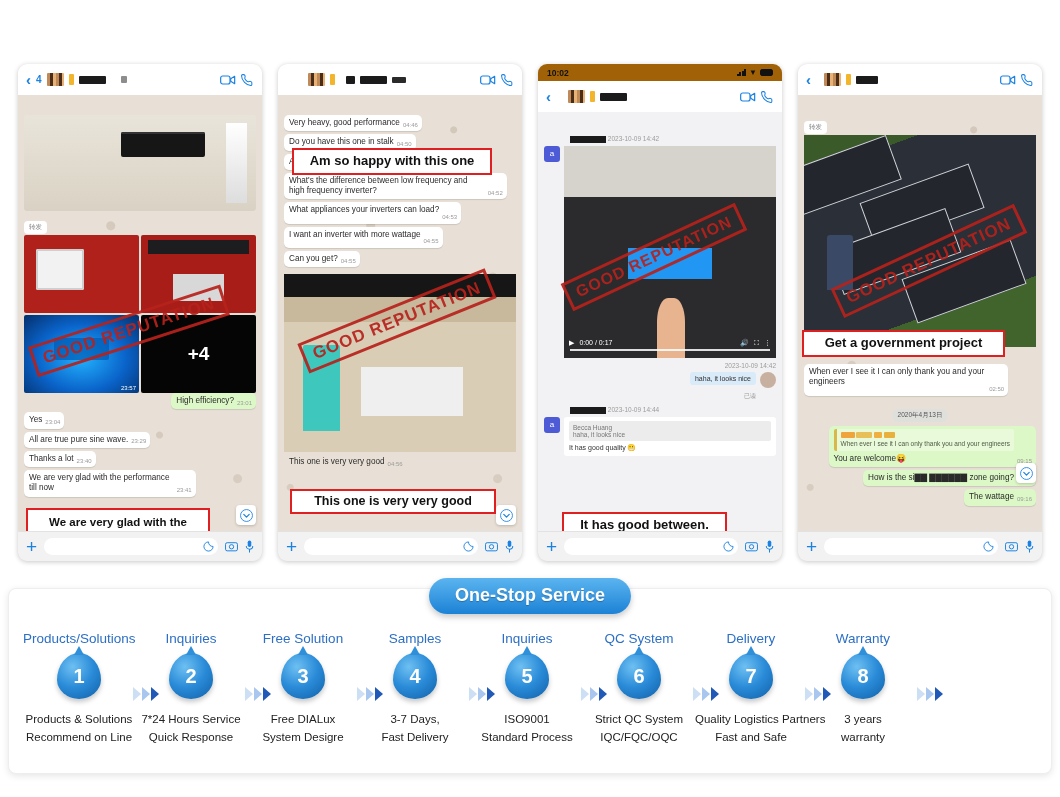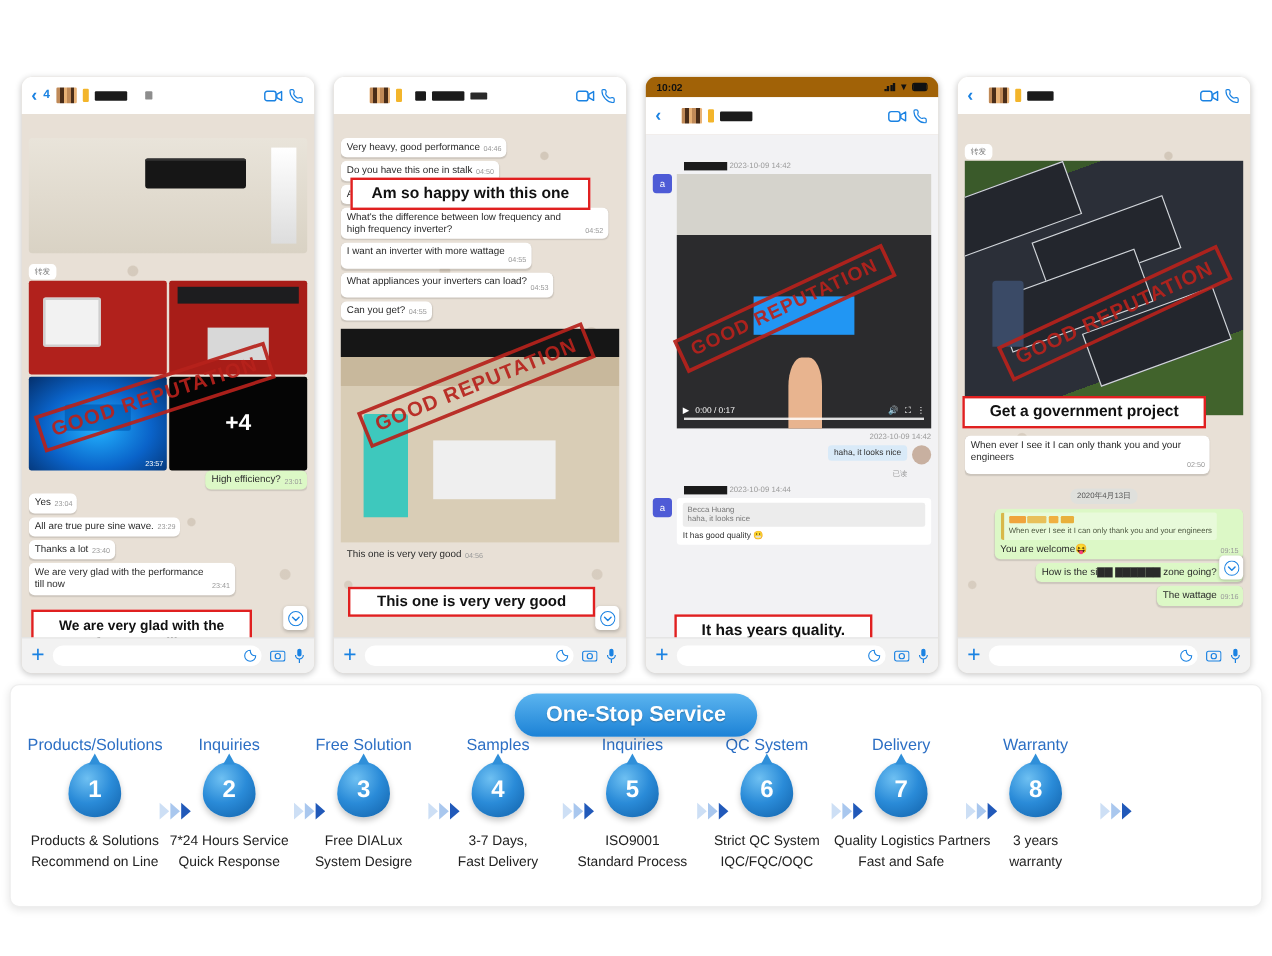--- a/index.html
+++ b/index.html
@@ -262,21 +262,21 @@
      border-radius:6px; padding:2px 6px; }
 
   .quotebox { background: rgba(255,255,255,.35); border-left:3px solid #d8b84a;
      padding:3px 4px; font-size:6.5px; color:#4f5a42; margin-bottom:3px; border-radius:2px; }
 
   .blk-r { display:inline-block; background:#1b1b1b; height:7px; vertical-align:middle; }
 
   
   .service {
     position: absolute;
-    left: 8px; top: 570px;
+    left: 8px; top: 588px;
     width: 1044px; height: 186px;
     background: #ffffff;
     border: 1px solid #eeeeee;
     border-radius: 8px;
     box-shadow: 0 2px 7px rgba(0,0,0,.10);
   }
   .oss-badge {
     position: absolute;
     left: 50%; top: 578px;
     transform: translateX(-50%);
@@ -481,29 +481,29 @@
               <span class="tm">04:51</span>
             </div>
           </div>
           <div class="row">
             <div class="bub in" style="max-width:96%">
               <span>What's the difference between low frequency and high frequency inverter?</span>
               <span class="tm">04:52</span>
             </div>
           </div>
           <div class="row">
+            <div class="bub in" style="max-width:96%; padding-bottom:8px">
+              <span>What appliances your inverters can load?</span>
+              <span class="tm">04:53</span>
+            </div>
+          </div>
+          <div class="row">
             <div class="bub in" style="max-width:92%; padding-bottom:8px">
               <span>I want an inverter with more wattage</span>
               <span class="tm">04:55</span>
-            </div>
-          </div>
-          <div class="row">
-            <div class="bub in" style="max-width:96%; padding-bottom:8px">
-              <span>What appliances your inverters can load?</span>
-              <span class="tm">04:53</span>
             </div>
           </div>
           <div class="row">
             <div class="bub in">
               <span>Can you get?</span>
               <span class="tm">04:55</span>
             </div>
           </div>
           <div style="clear:both; margin-top:4px">
             <div class="imgKitchen"></div>
@@ -617,21 +617,21 @@
                   <div>haha, it looks nice</div>
                 </div>
                 <div>It has good quality 😬</div>
               </div>
             </div>
           </div>
         </div>
 
         <div class="wm" style="left:20px; top:130px; font-size:16px; transform:rotate(-25deg);">GOOD REPUTATION</div>
 
-        <div class="callout" style="left:24px; top:400px; width:165px; height:26px; font-size:13px;">It has years quality.</div>
+        <div class="callout" style="left:24px; top:400px; width:165px; height:26px; font-size:13px;">It has good between.</div>
       </div>
 
       <div class="composer">
         <span class="plus">+</span>
         <div class="field">
           <svg class="ic" width="11" height="11" viewBox="0 0 24 24">
               <path d="M12 2a10 10 0 1 0 10 10c-6 0-10-4-10-10z" fill="none" stroke="#1a82e2" stroke-width="2"></path>
             </svg>
         </div>
         <svg class="ic" width="13" height="13" viewBox="0 0 24 24">

